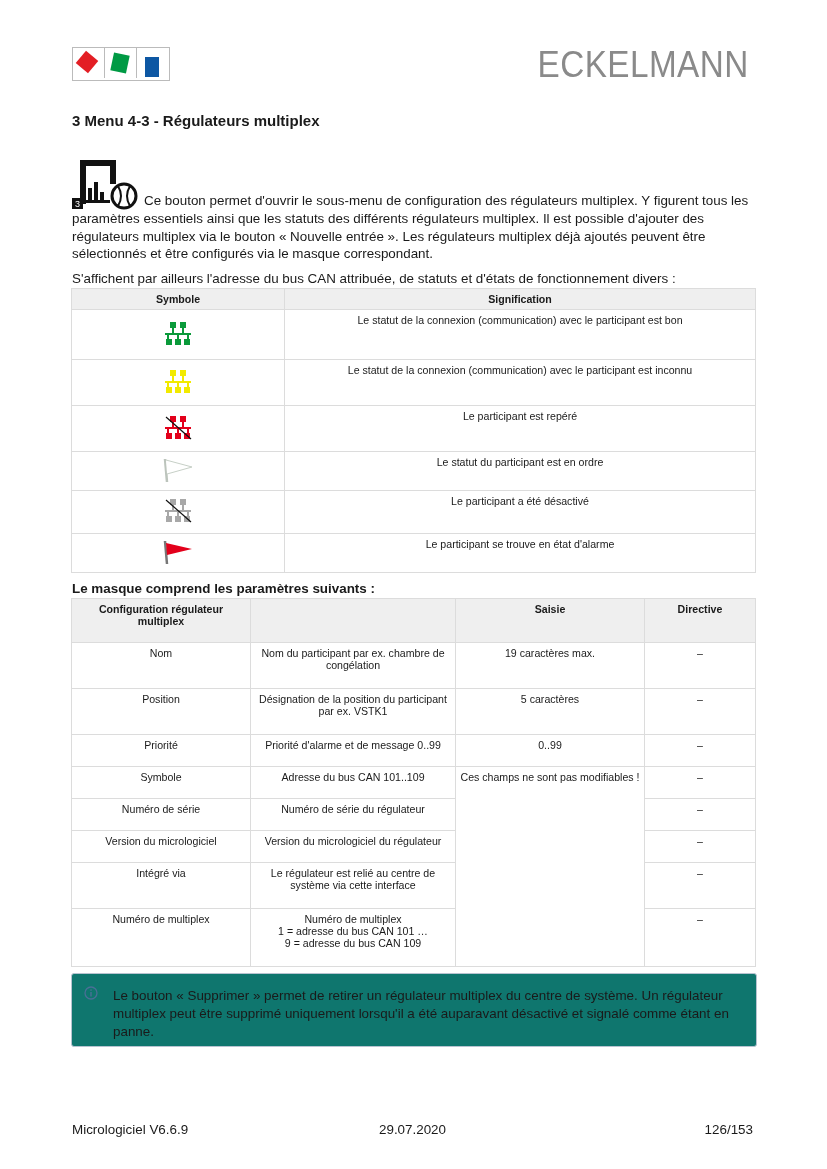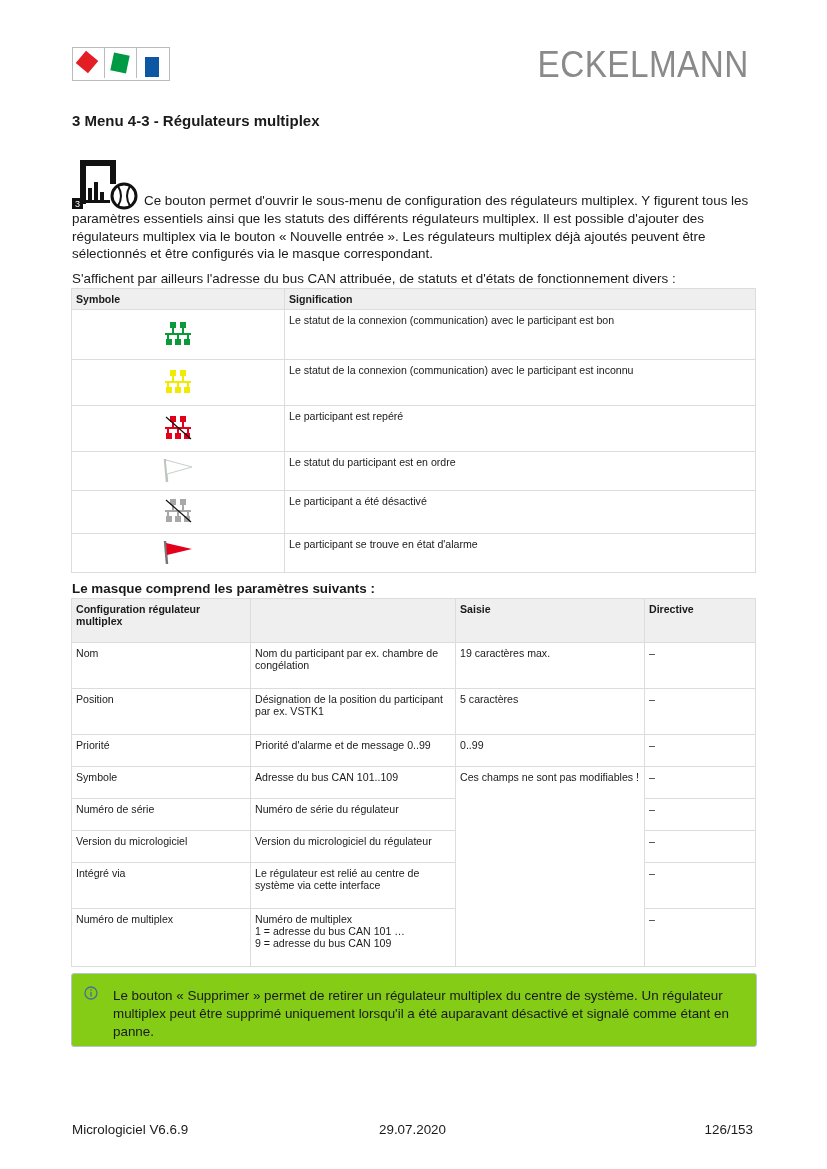--- a/index.html
+++ b/index.html
@@ -9,27 +9,27 @@
   .logo .cell:last-child { border-right:none; }
   .sq-red { position:absolute; left:6px; top:6px; width:16px; height:16px; background:#e31e24; transform:rotate(40deg); }
   .sq-green { position:absolute; left:7px; top:6px; width:16px; height:18px; background:#009a44; transform:rotate(12deg); }
   .sq-blue { position:absolute; left:8px; top:9px; width:14px; height:20px; background:#0d57a3; }
   .brand { position:absolute; right:78px; top:44px; font-size:37px; font-weight:normal; color:#8a8a8a; letter-spacing:0.5px; transform:scaleX(0.9); transform-origin:right; }
   h2 { position:absolute; left:72px; top:112px; margin:0; font-size:15px; font-weight:bold; }
   .intro { position:absolute; left:72px; top:158px; width:690px; font-size:13.4px; line-height:17.6px; }
   .menu-icon { display:inline-block; vertical-align:bottom; width:70px; height:52px; margin-right:2px; }
   .line2 { position:absolute; left:72px; top:271px; font-size:13.4px;text-align:right; }
   table { border-collapse:collapse; font-size:10.6px; }
-  td, th { border:1px solid #dcdcdc; vertical-align:top; text-align:left; padding:4px 4px; }
+  td, th { border:1px solid #dcdcdc; vertical-align:top; text-align:center; padding:4px 4px; }
   th { background:#efefef; font-weight:bold; }
   .t1 { position:absolute; left:71px; top:288px; width:685px; }
   .t1 td.sym { text-align:center; vertical-align:middle; }
   .sub { position:absolute; left:72px; top:581px; font-size:13.4px; font-weight:bold; }
   .t2 { position:absolute; left:71px; top:598px; width:685px; }
-  .note { position:absolute; left:71px; top:973px; width:670px; height:60px; border:1px solid #b7c3d0; border-radius:3px; background:#84cc16; padding:6px 7px; font-size:13.4px; line-height:18px; }
+  .note { position:absolute; left:71px; top:973px; width:670px; height:60px; border:1px solid #b7c3d0; border-radius:3px; background:#0f766e; padding:6px 7px; font-size:13.4px; line-height:18px; }
   .note .ic { position:absolute; left:12px; top:12px; width:14px; height:14px; }
   .note .txt { position:absolute; left:41px; top:13px; width:640px; }
   .footer { position:absolute; top:1122px; font-size:13.4px; }
 </style>
 </head>
 <body>
 
 <div class="logo">
   <div class="cell">
       <div class="sq-red"></div>

